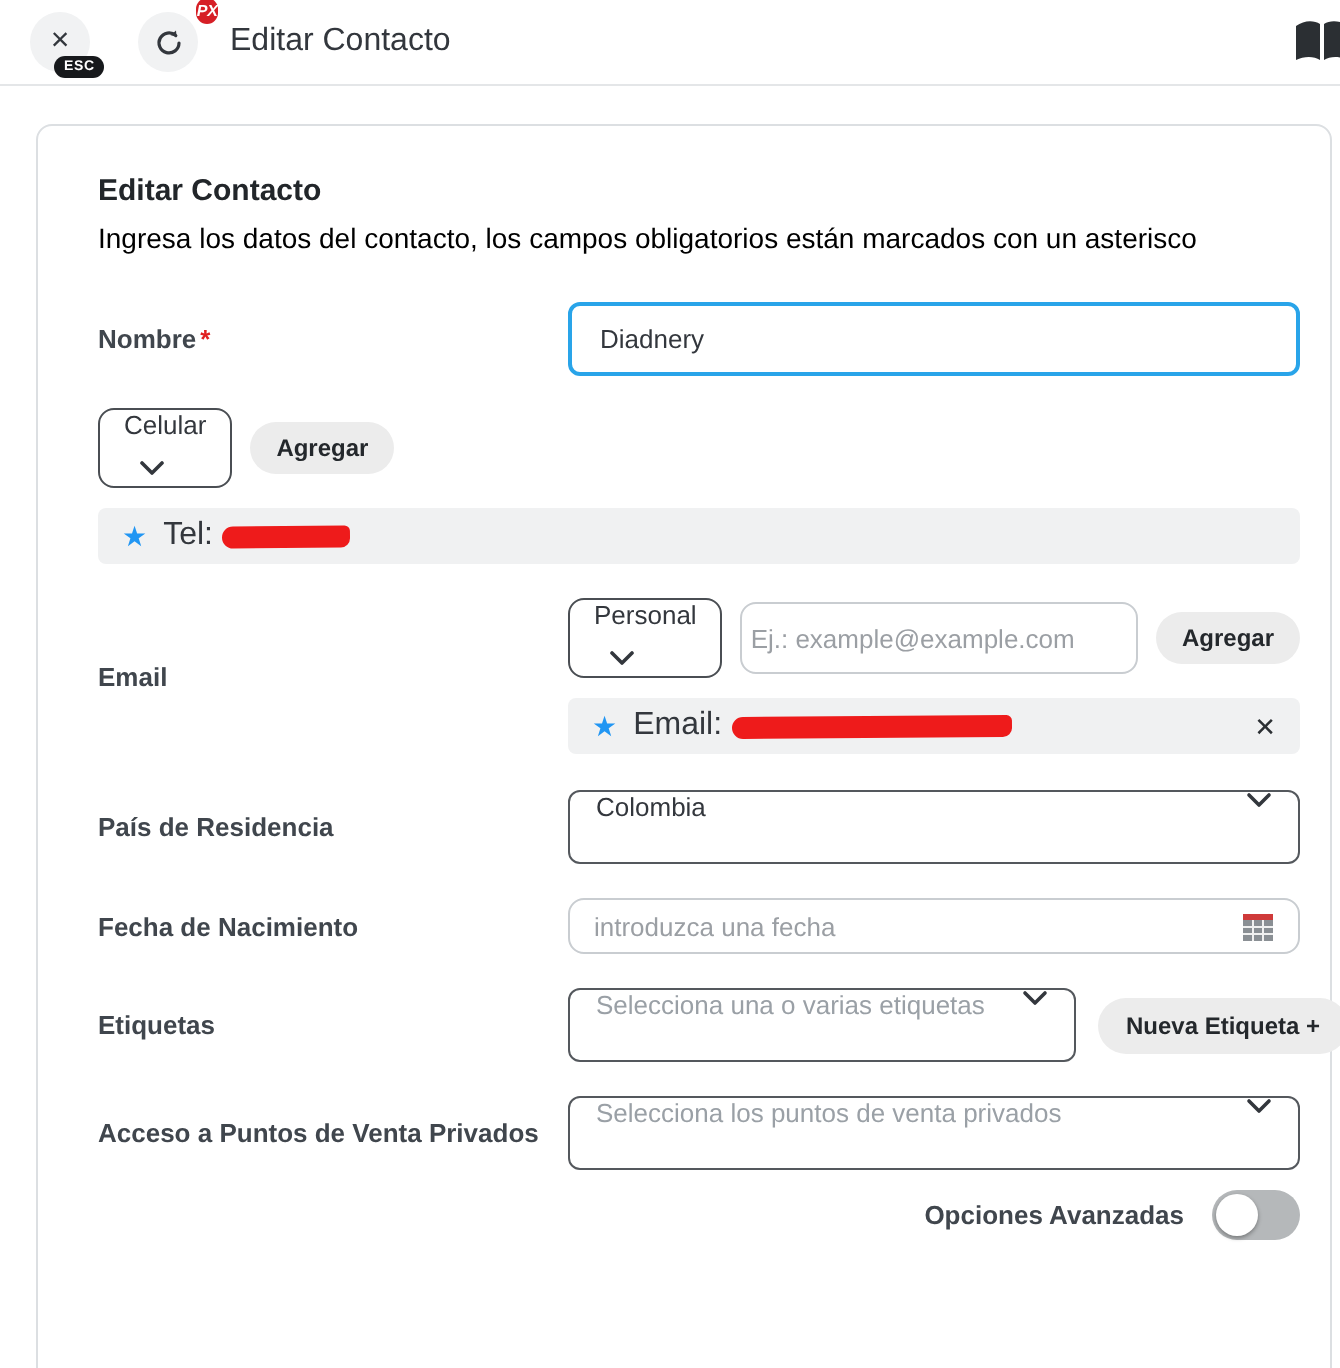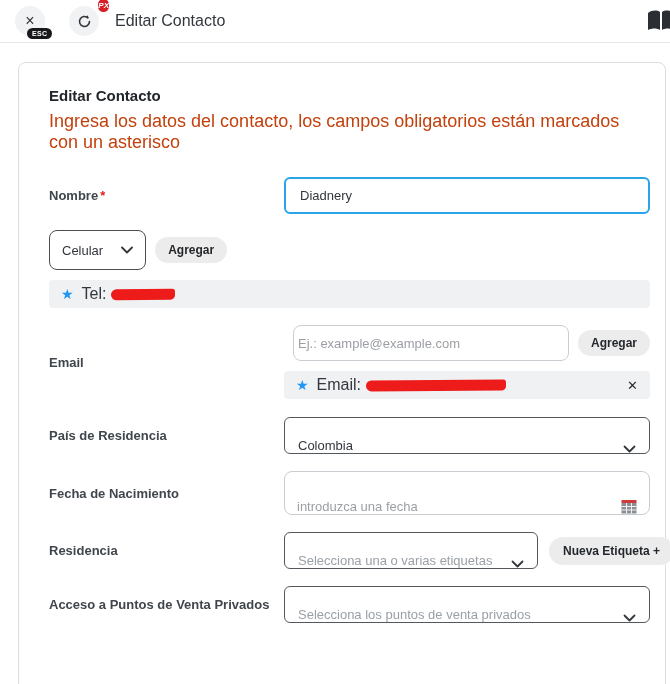--- a/index.html
+++ b/index.html
@@ -20,42 +20,42 @@
   .px-badge { position:absolute; right:-10px; top:-7px; background:#d61f26; color:#fff;
     font-size:8px; font-weight:bold; font-style:italic; padding:2px 0; border-radius:8px; }
   .topbar-title { margin-left:16px; font-size:16px; color:#33373d; }
   .book-icon { position:absolute; right:-6px; top:9px; width:30px; height:24px; }
 
   
   .panel { position:absolute; left:18px; top:62px; width:648px; height:700px;
     background:#fff; border:1px solid #dcdfe2; border-radius:8px;
     padding:24px 15px 0 30px; }
   .panel-title { font-size:15px; font-weight:bold; color:#22262a; margin-bottom:7px; }
-  .panel-sub { font-size:18px; color:#c2410c; margin-bottom:24px; }
+  .panel-sub { font-size:14px; color:#000000; margin-bottom:24px; }
 
   .row { display:flex; align-items:center; margin-bottom:16px; }
   .row-group { display:flex; align-items:center; margin-bottom:17px; }
   .lbl { width:235px; flex:0 0 235px; font-size:13px; font-weight:bold; color:#40464d; }
   .req { color:#e02020; margin-left:2px; }
   .field { flex:1; }
 
   input.text-input { width:100%; height:37px; border:1.5px solid #54585d; border-radius:6px;
     padding:0 14px; font-size:13px; color:#33373d; background:#fff; outline:none;
     font-family:"Liberation Sans", sans-serif; }
   input.focused { border:2px solid #29a4e9; }
 
   .select-box { height:37px; border:1.5px solid #54585d; border-radius:6px; background:#fff;
-    display:flex; align-items:flex-end; justify-content:space-between;
+    display:flex; align-items:flex-start; justify-content:space-between;
     padding:0 13px; font-size:13px; color:#33373d; cursor:pointer; }
   .select-box .ph { color:#9aa0a6; }
   .chev { flex:0 0 auto; margin-left:8px; }
 
   .inline-select { height:40px; border:1.5px solid #4a4e53; border-radius:8px; background:#fff;
-    display:flex; align-items:center; padding:0 12px; font-size:13px; color:#33373d;
-    cursor:pointer; gap:10px; }
+    display:flex; align-items:flex-start; padding:0 12px; font-size:13px; color:#33373d;
+    cursor:pointer; gap:10px;flex-direction:column; }
 
   .combo-row { display:flex; align-items:center; }
   .phone-input-wrap { flex:1; height:36px; border:1px solid #c9cdd1; border-radius:8px;
     display:flex; align-items:center; padding:0 10px; margin-left:9px; background:#fff; }
   .flag-box { width:21px; height:14px; background:#d8d8d8; border-radius:2px; flex:0 0 auto; }
   .flag-caret { font-size:7px; color:#3a3a3a; margin:0 7px 0 5px; }
   .phone-input-wrap input, .plain-input-wrap input { border:none; outline:none; flex:1;
     font-size:13px; color:#33373d; background:transparent;
     font-family:"Liberation Sans", sans-serif; }
   input::placeholder { color:#9b9fa4; }
@@ -68,22 +68,22 @@
 
   .chip { margin-top:10px; height:28px; background:#f0f1f2; border-radius:4px;
     display:flex; align-items:center; padding:0 12px; }
   .chip-star { color:#2196f3; font-size:14px; margin-right:8px; line-height:1; }
   .chip-prefix { font-size:16px; color:#33373d; margin-right:5px; }
   .redact { height:11px; background:#ee1b1b; border-radius:6px 3px 5px 6px; }
   .redact.tel { width:64px; transform:rotate(-0.6deg); }
   .redact.mail { width:140px; transform:rotate(-0.4deg); }
   .chip-x { margin-left:auto; font-size:13px; color:#2b2f33; cursor:pointer; line-height:1; }
 
-  .date-wrap { width:100%; height:44px; border:1px solid #c9cdd1; border-radius:8px;
-    display:flex; align-items:flex-end; padding:0 12px; background:#fff; }
+  .date-wrap { width:100%; height:28px; border:1px solid #c9cdd1; border-radius:8px;
+    display:flex; align-items:center; padding:0 12px; background:#fff; }
 
   .etq-field { display:flex; align-items:center; }
   .etq-select { width:254px; flex:0 0 254px; }
 
   .adv-row { display:flex; align-items:center; justify-content:flex-end; margin-top:10px;
     padding-right:0; }
   .adv-label { font-size:13px; font-weight:bold; color:#40464d; margin-right:14px; }
   .toggle { width:44px; height:25px; background:#b5b8ba; border-radius:13px; position:relative;
     cursor:pointer; }
   .toggle-knob { position:absolute; left:2px; top:2px; width:21px; height:21px;
@@ -146,20 +146,26 @@
         <span class="redact tel"></span>
 
       </div>
     </div>
   </div>
 
   <div class="row-group" style="margin-bottom:18px;">
     <div class="lbl">Email</div>
     <div class="field">
       <div class="combo-row">
+        <div class="inline-select">
+          <span>Personal</span>
+          <svg class="chev" width="12" height="8" viewBox="0 0 12 8">
+            <polyline points="1,1.5 6,6.5 11,1.5" fill="none" stroke="#33373d" stroke-width="1.8" stroke-linecap="round" stroke-linejoin="round"></polyline>
+          </svg>
+        </div>
         <div class="plain-input-wrap">
           <input type="text" placeholder="Ej.: example@example.com" style="">
         </div>
         <button class="pill-btn">Agregar</button>
       </div>
       <div class="chip">
         <span class="chip-star">★</span>
         <span class="chip-prefix">Email:</span>
         <span class="redact mail"></span>
         <span class="chip-x">✕</span>
@@ -192,21 +198,21 @@
               <line x1="10.5" y1="4" x2="10.5" y2="14.5"></line>
             <line x1="0.5" y1="7.5" x2="15.5" y2="7.5"></line>
               <line x1="0.5" y1="11" x2="15.5" y2="11"></line>
           </g>
         </svg>
       </div>
     </div>
   </div>
 
   <div class="row" style="margin-bottom:17px;">
-    <div class="lbl">Residencia</div>
+    <div class="lbl">Etiquetas</div>
     <div class="field etq-field">
       <div class="select-box etq-select">
         <span class="ph">Selecciona una o varias etiquetas</span>
         <svg class="chev" width="13" height="8" viewBox="0 0 12 8">
           <polyline points="1,1.5 6,6.5 11,1.5" fill="none" stroke="#33373d" stroke-width="1.8" stroke-linecap="round" stroke-linejoin="round"></polyline>
         </svg>
       </div>
       <button class="pill-btn" style="margin-left:11px;padding:7px 14px;border-radius:15px;">Nueva Etiqueta +</button>
     </div>
   </div>
@@ -216,13 +222,19 @@
     <div class="field">
       <div class="select-box">
         <span class="ph">Selecciona los puntos de venta privados</span>
         <svg class="chev" width="13" height="8" viewBox="0 0 12 8">
           <polyline points="1,1.5 6,6.5 11,1.5" fill="none" stroke="#33373d" stroke-width="1.8" stroke-linecap="round" stroke-linejoin="round"></polyline>
         </svg>
       </div>
     </div>
   </div>
 
+  <div class="adv-row">
+    <span class="adv-label">Opciones Avanzadas</span>
+    <div class="toggle">
+      <div class="toggle-knob"></div>
+    </div>
+  </div>
 </div>
 
 </body></html>

